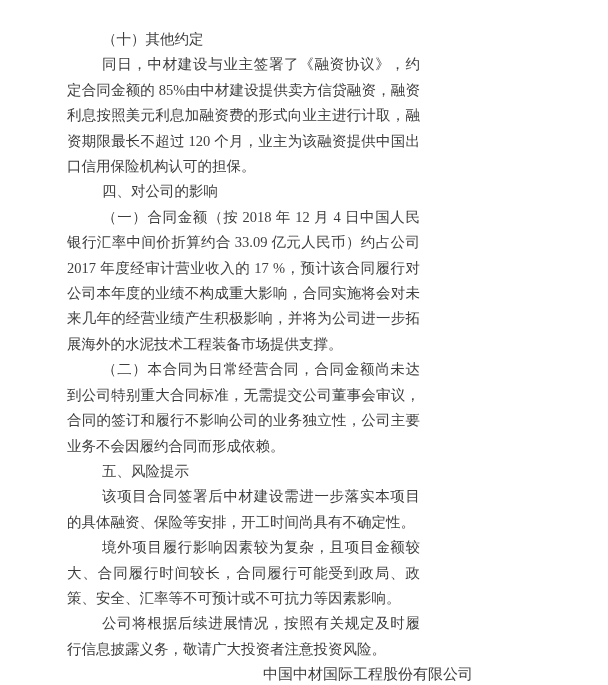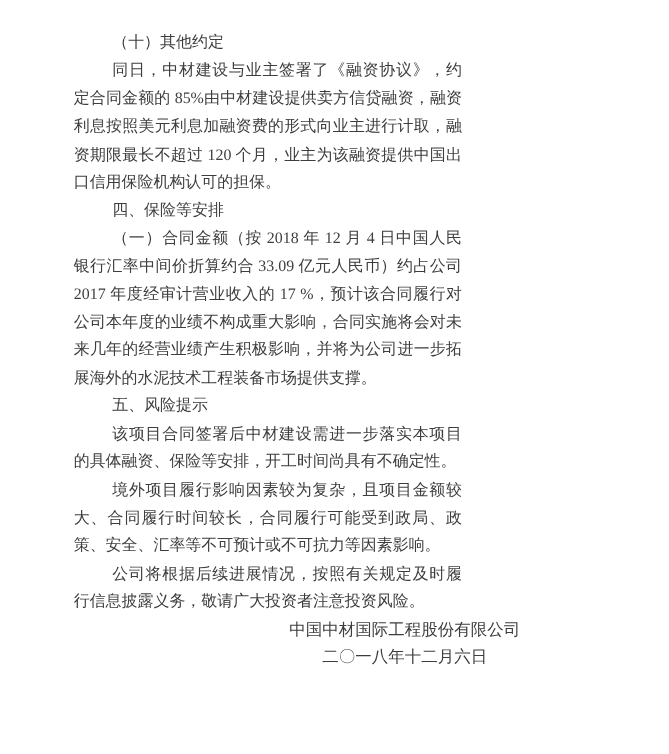--- a/index.html
+++ b/index.html
@@ -47,24 +47,25 @@
 </style>
 </head>
 <body>
 
 <div class="page">
 
   <p class="para heading">（十）其他约定</p>
 
   <p class="para">同日，中材建设与业主签署了《融资协议》，约定合同金额的 85%由中材建设提供卖方信贷融资，融资利息按照美元利息加融资费的形式向业主进行计取，融资期限最长不超过 120 个月，业主为该融资提供中国出口信用保险机构认可的担保。</p>
 
-  <p class="para heading">四、保险等安排</p>
+  <p class="para heading">四、对公司的影响</p>
 
   <p class="para">（一）合同金额（按 2018 年 12 月 4 日中国人民银行汇率中间价折算约合 33.09 亿元人民币）约占公司 2017 年度经审计营业收入的 17 %，预计该合同履行对公司本年度的业绩不构成重大影响，合同实施将会对未来几年的经营业绩产生积极影响，并将为公司进一步拓展海外的水泥技术工程装备市场提供支撑。</p>
 
+  <p class="para">（二）本合同为日常经营合同，合同金额尚未达到公司特别重大合同标准，无需提交公司董事会审议，合同的签订和履行不影响公司的业务独立性，公司主要业务不会因履约合同而形成依赖。</p>
 
   <p class="para heading">五、风险提示</p>
 
   <p class="para">该项目合同签署后中材建设需进一步落实本项目的具体融资、保险等安排，开工时间尚具有不确定性。</p>
 
   <p class="para">境外项目履行影响因素较为复杂，且项目金额较大、合同履行时间较长，合同履行可能受到政局、政策、安全、汇率等不可预计或不可抗力等因素影响。</p>
 
   <p class="para">公司将根据后续进展情况，按照有关规定及时履行信息披露义务，敬请广大投资者注意投资风险。</p>
 
 

